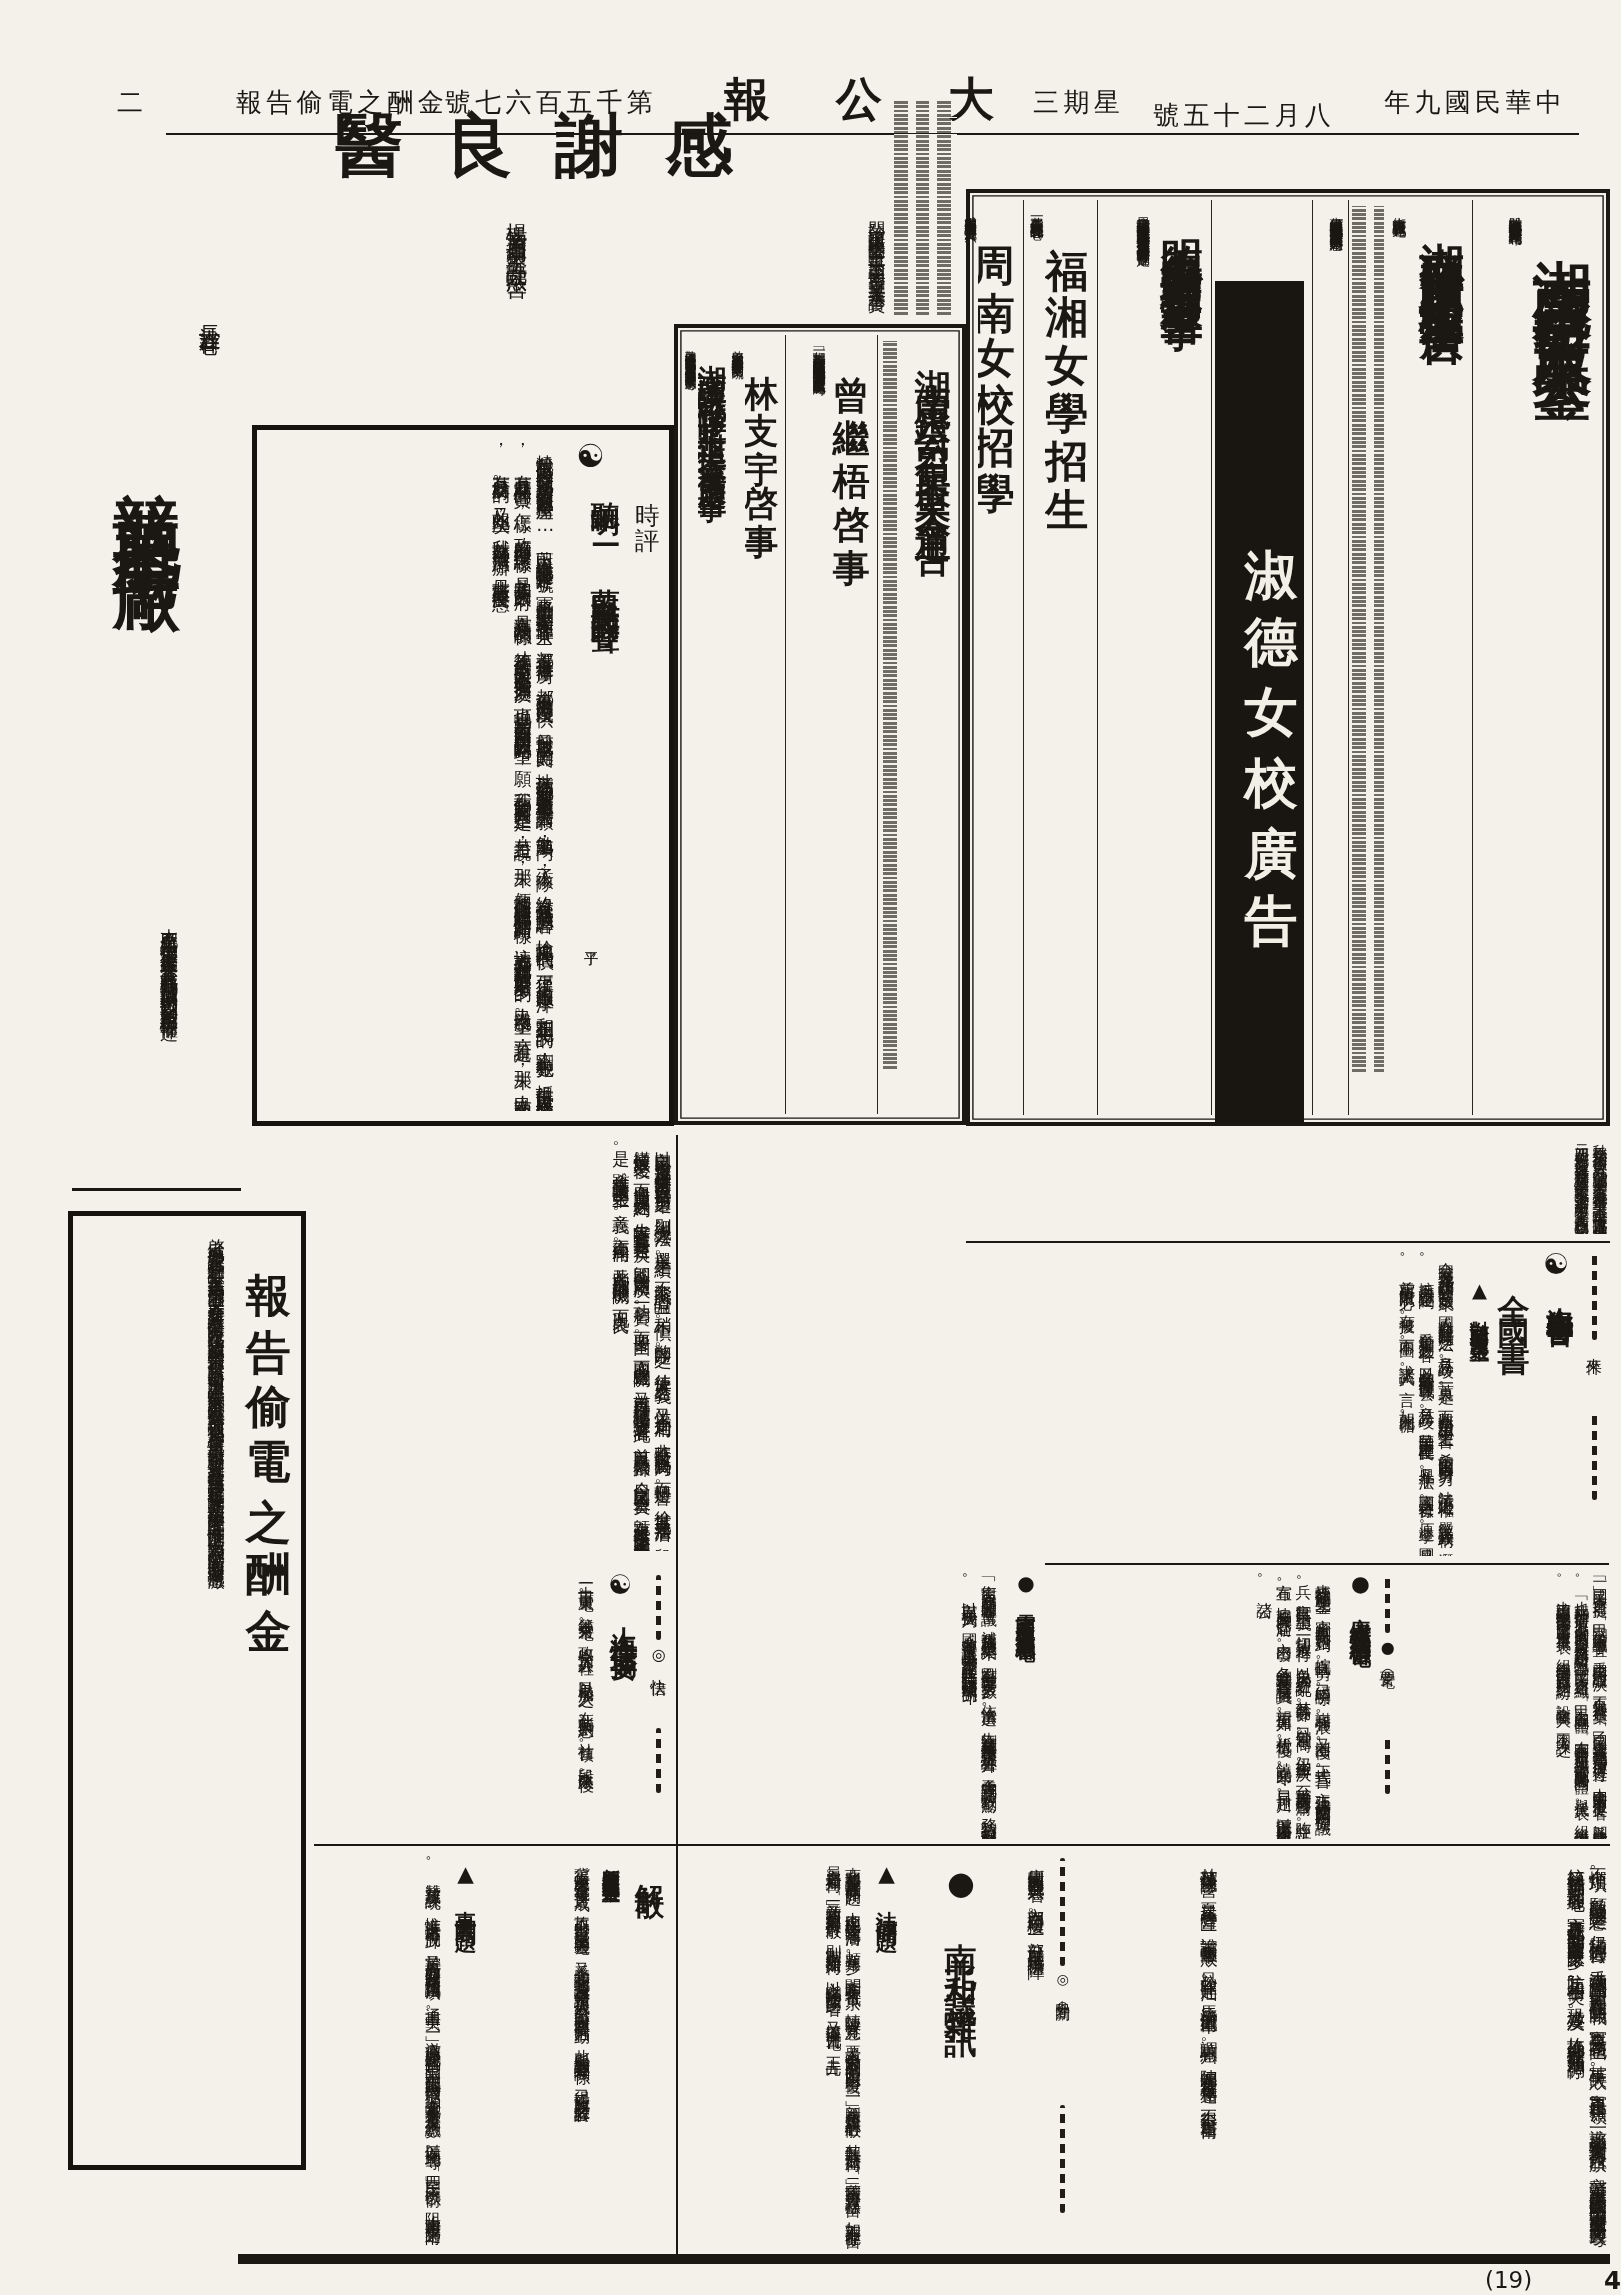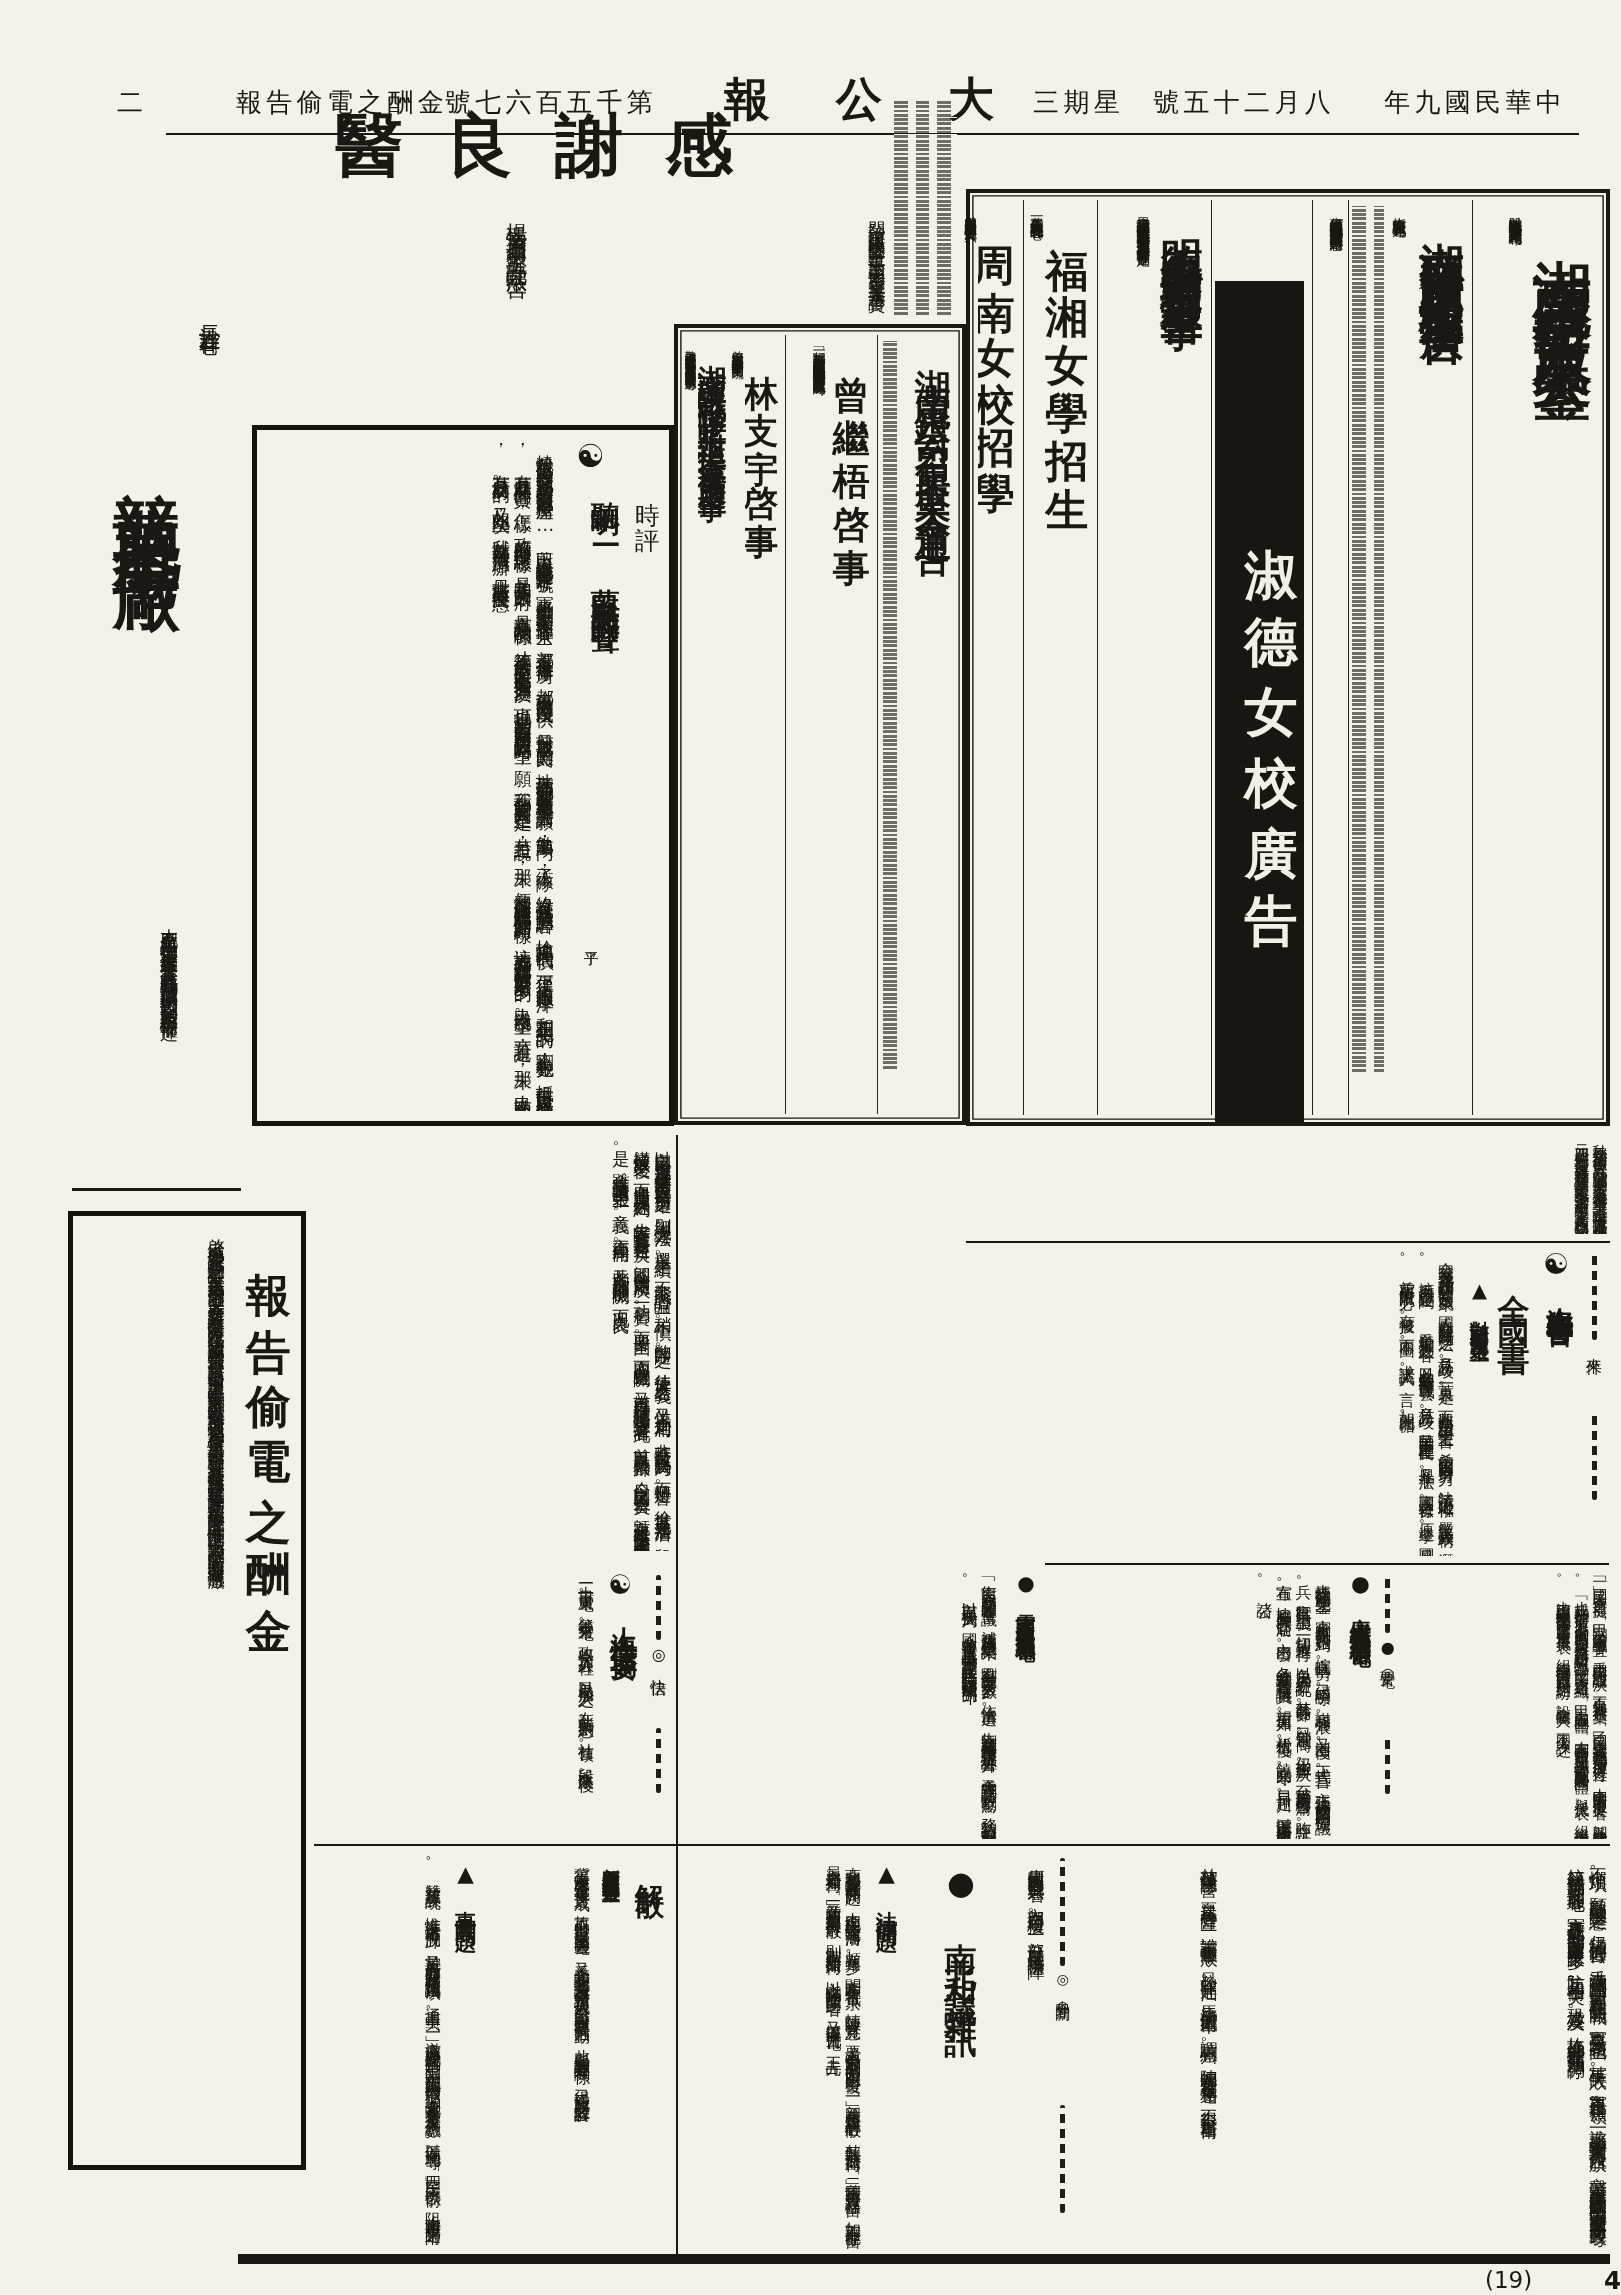--- a/index.html
+++ b/index.html
@@ -27,21 +27,21 @@
   .byline{font-size:14.4px;letter-spacing:0.7px;margin-top:10px;}
   .notecol{font-size:13.7px;letter-spacing:0.7px;}
 </style>
 </head>
 <body>
 
 <div id="page">
 
   <div>
     <span class="mh" style="top:85px;right:56px">年九國民華中</span>
-    <span class="mh" style="top:85px;right:287px">號五十二月八</span>
+    <span class="mh" style="top:98px;right:287px">號五十二月八</span>
     <span class="mh" style="top:85px;right:498px">三期星</span>
     <span class="mh hl" style="top:69px;left:724px;font-size:46px;letter-spacing:66px">報公大</span>
     <span class="mh" style="top:85px;left:445px">號七六百五千第</span>
     <span class="mh" style="top:85px;left:236px">報告偷電之酬金</span>
     <span class="mh" style="top:85px;left:117px">二</span>
     <div class="abs ruleh" style="left:166px;top:133px;width:1413px;height:2.2px"></div>
   </div>
 
   <div class="abs" style="left:249px;top:97px;width:714px;height:223px">
     <span class="abs hl" style="left:86px;top:4.3px;font-size:68px;letter-spacing:42px;white-space:nowrap">醫良謝感</span>

